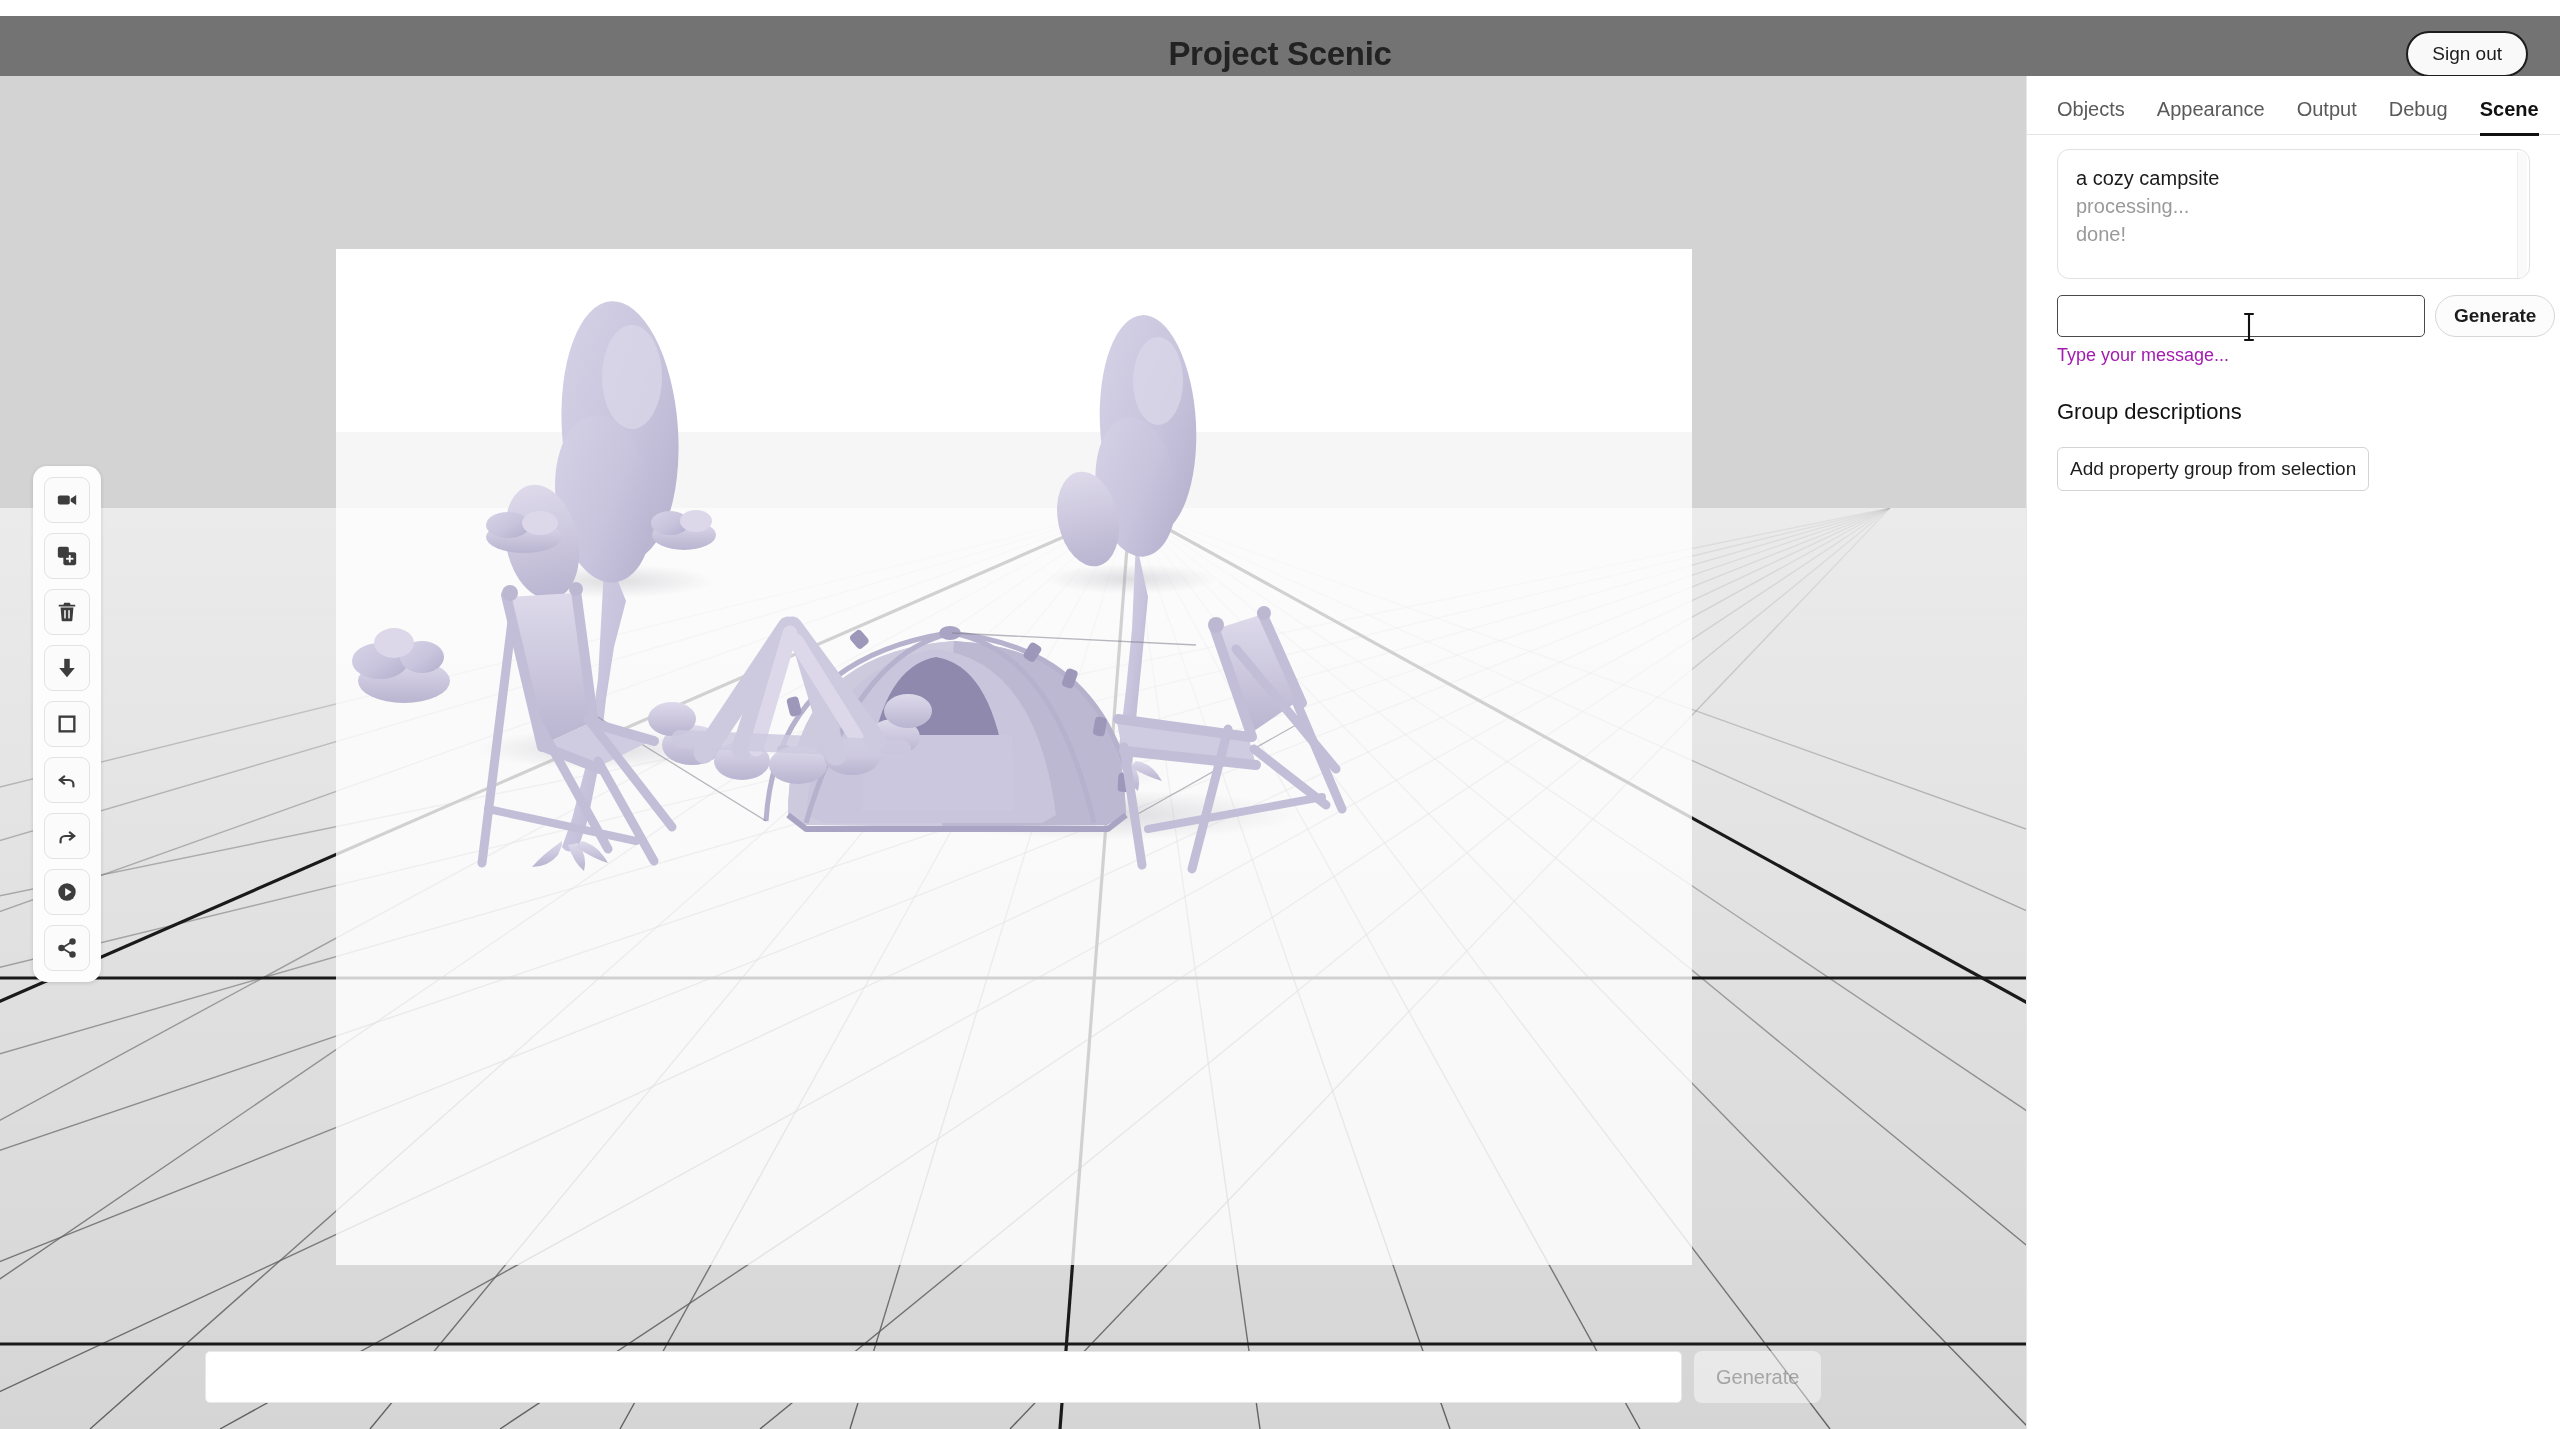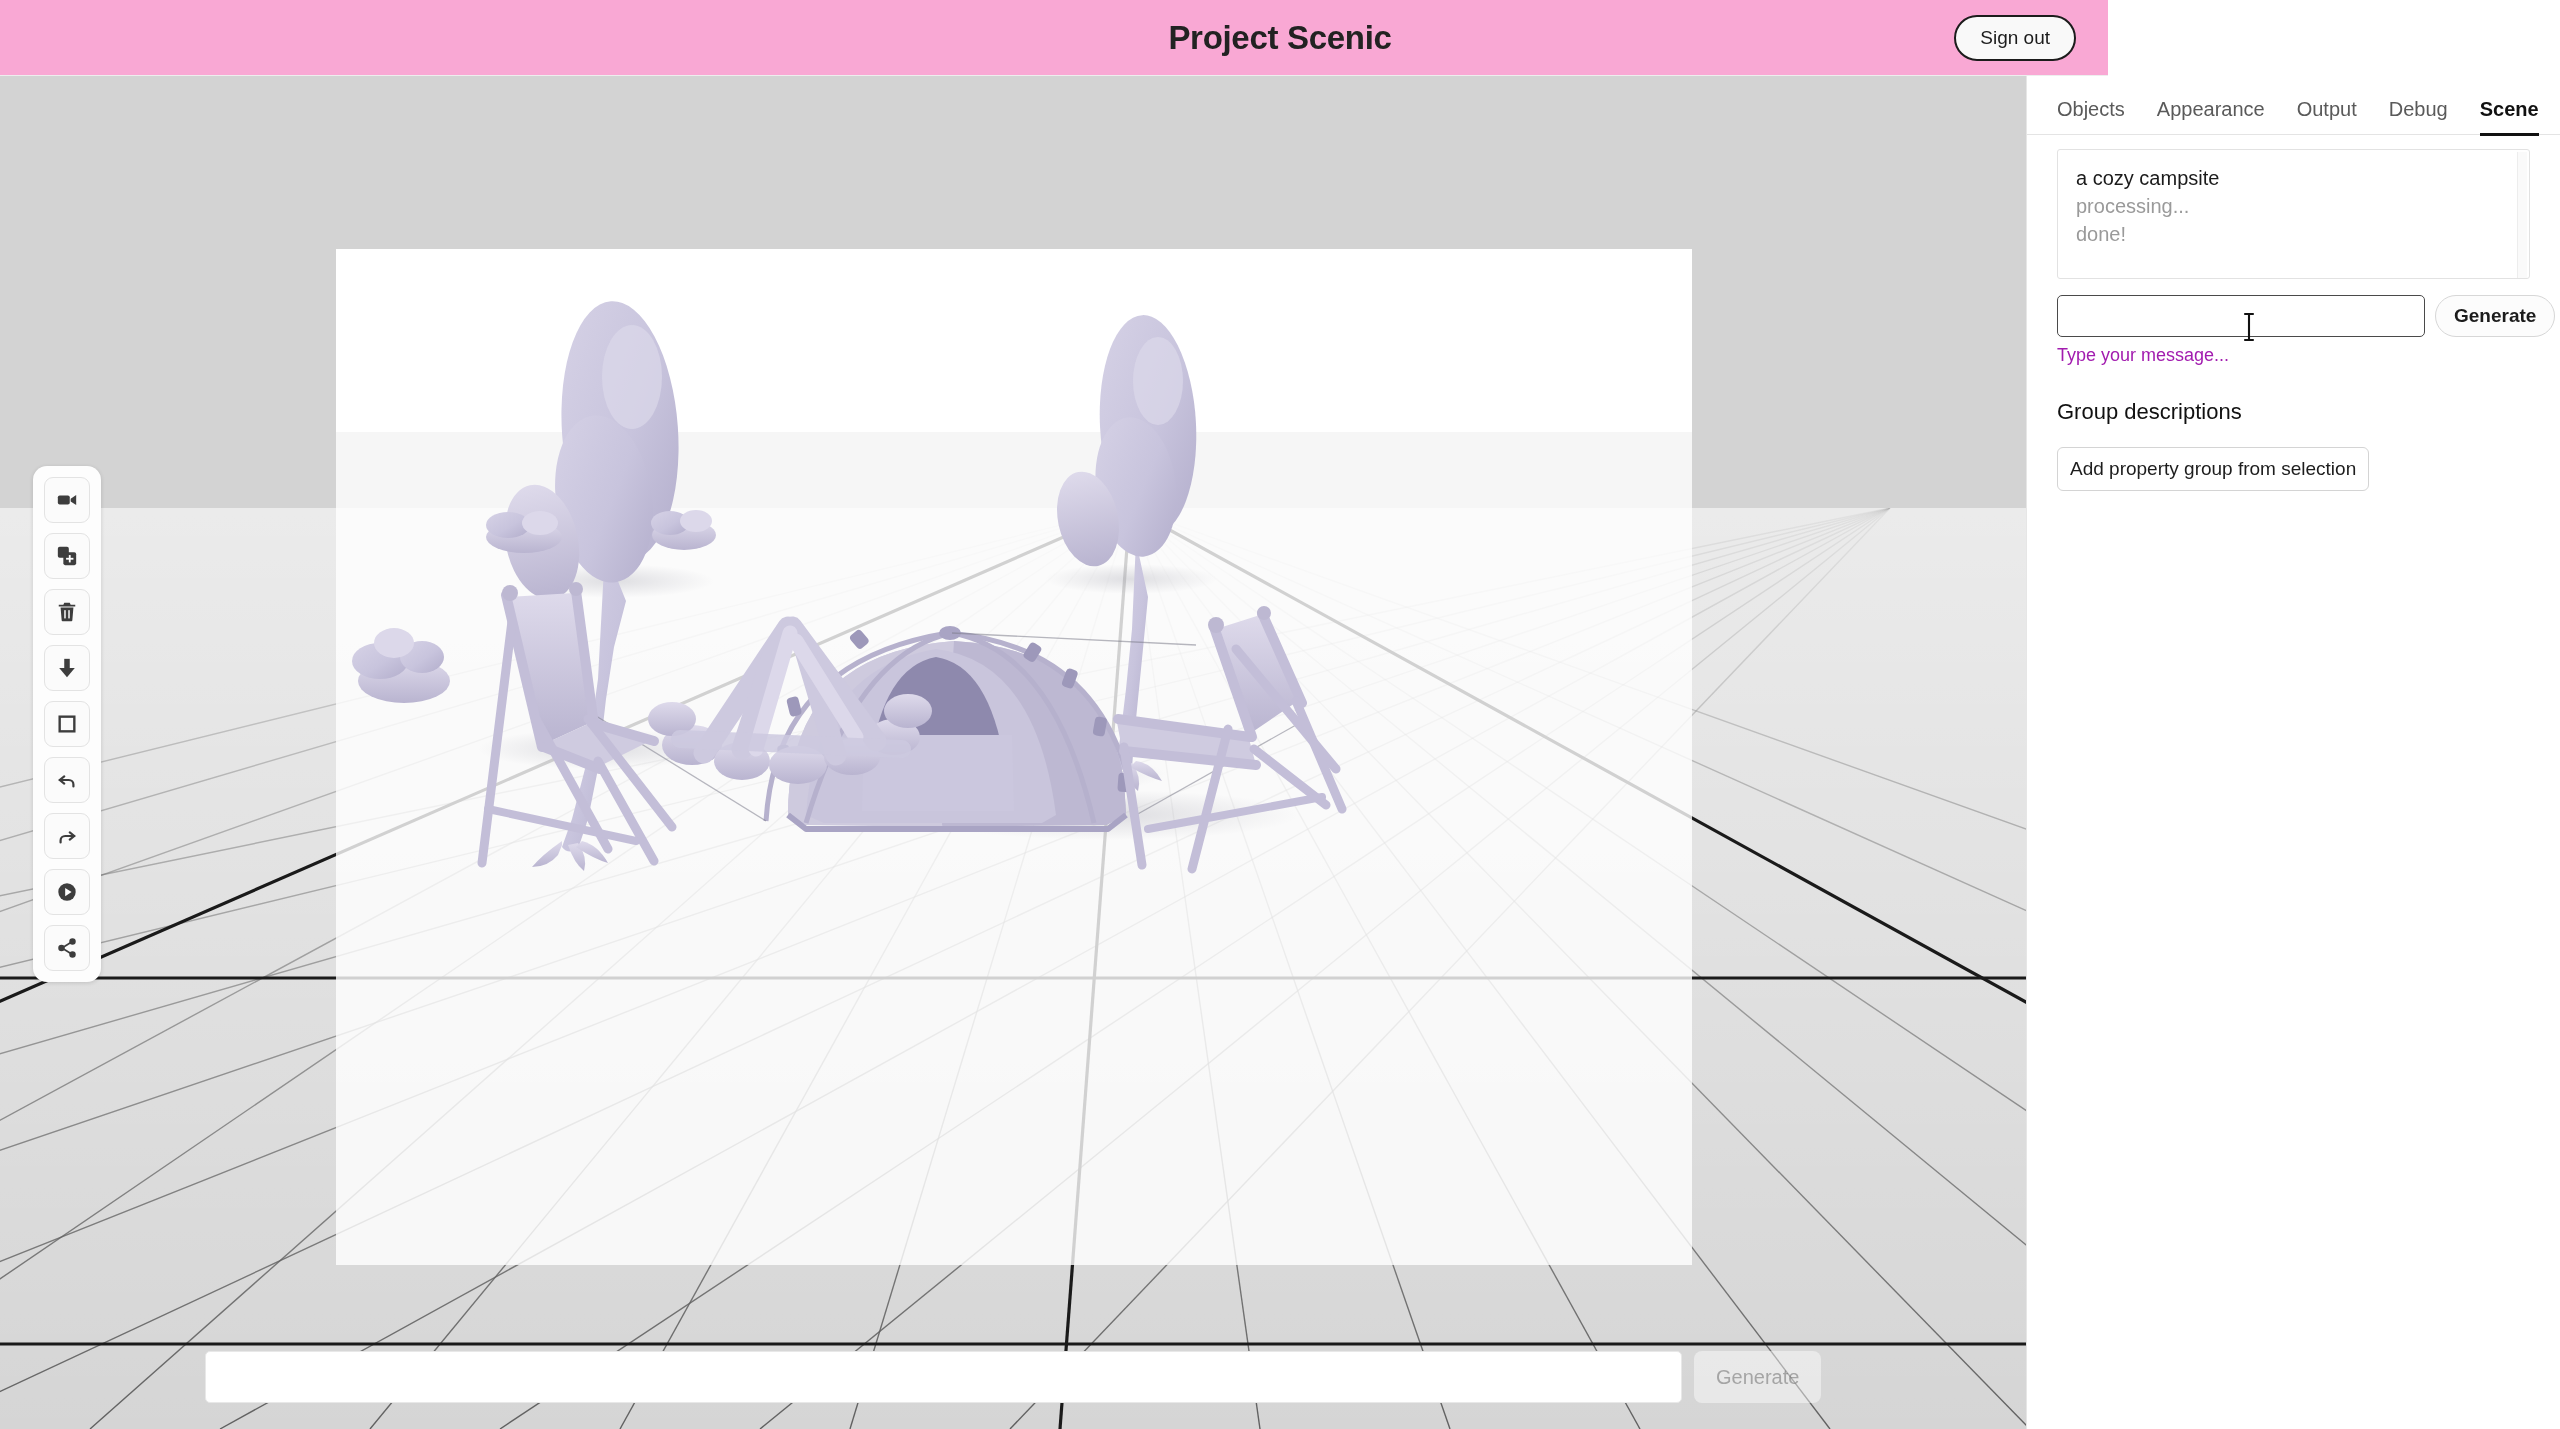--- a/index.html
+++ b/index.html
@@ -5,23 +5,23 @@
   * { box-sizing: border-box; margin: 0; padding: 0; }
   html, body {
     width: 2560px; height: 1429px;
     overflow: hidden;
     font-family: "Liberation Sans", sans-serif;
     background: #ffffff;
   }
 
   
   .header {
-    position: absolute; top: 0; left: 0;
-    width: 2108px; height: 76px;
-    background: #f9a8d4;
+    position: absolute; top: 16px; left: 0;
+    width: 2560px; height: 76px;
+    background: #737373;
     border-bottom: 1px solid #eeeeee;
   }
   .header-title {
     position: absolute; left: 0; top: 0;
     width: 2560px; height: 76px;
     line-height: 76px;
     text-align: center;
     font-size: 33px; font-weight: bold;
     color: #222222;
     letter-spacing: -0.3px;
@@ -163,21 +163,21 @@
     color: #111111;
     font-weight: bold;
     border-bottom-color: #111111;
   }
   .panel-body { padding: 14px 30px 0 30px; }
 
   .chat-log {
     position: relative;
     height: 130px;
     border: 1px solid #e2e2e2;
-    border-radius: 3px;
+    border-radius: 12px;
     background: #ffffff;
     padding: 14px 18px;
     overflow: hidden;
   }
   .chat-line { font-size: 20px; line-height: 28px; }
   .chat-line.user { color: #1b1b1b; font-weight: normal; }
   .chat-line.system { color: #9a9a9a; }
   .chat-scrollbar {
     position: absolute; right: 2px; top: 2px;
     width: 10px; height: 126px;

